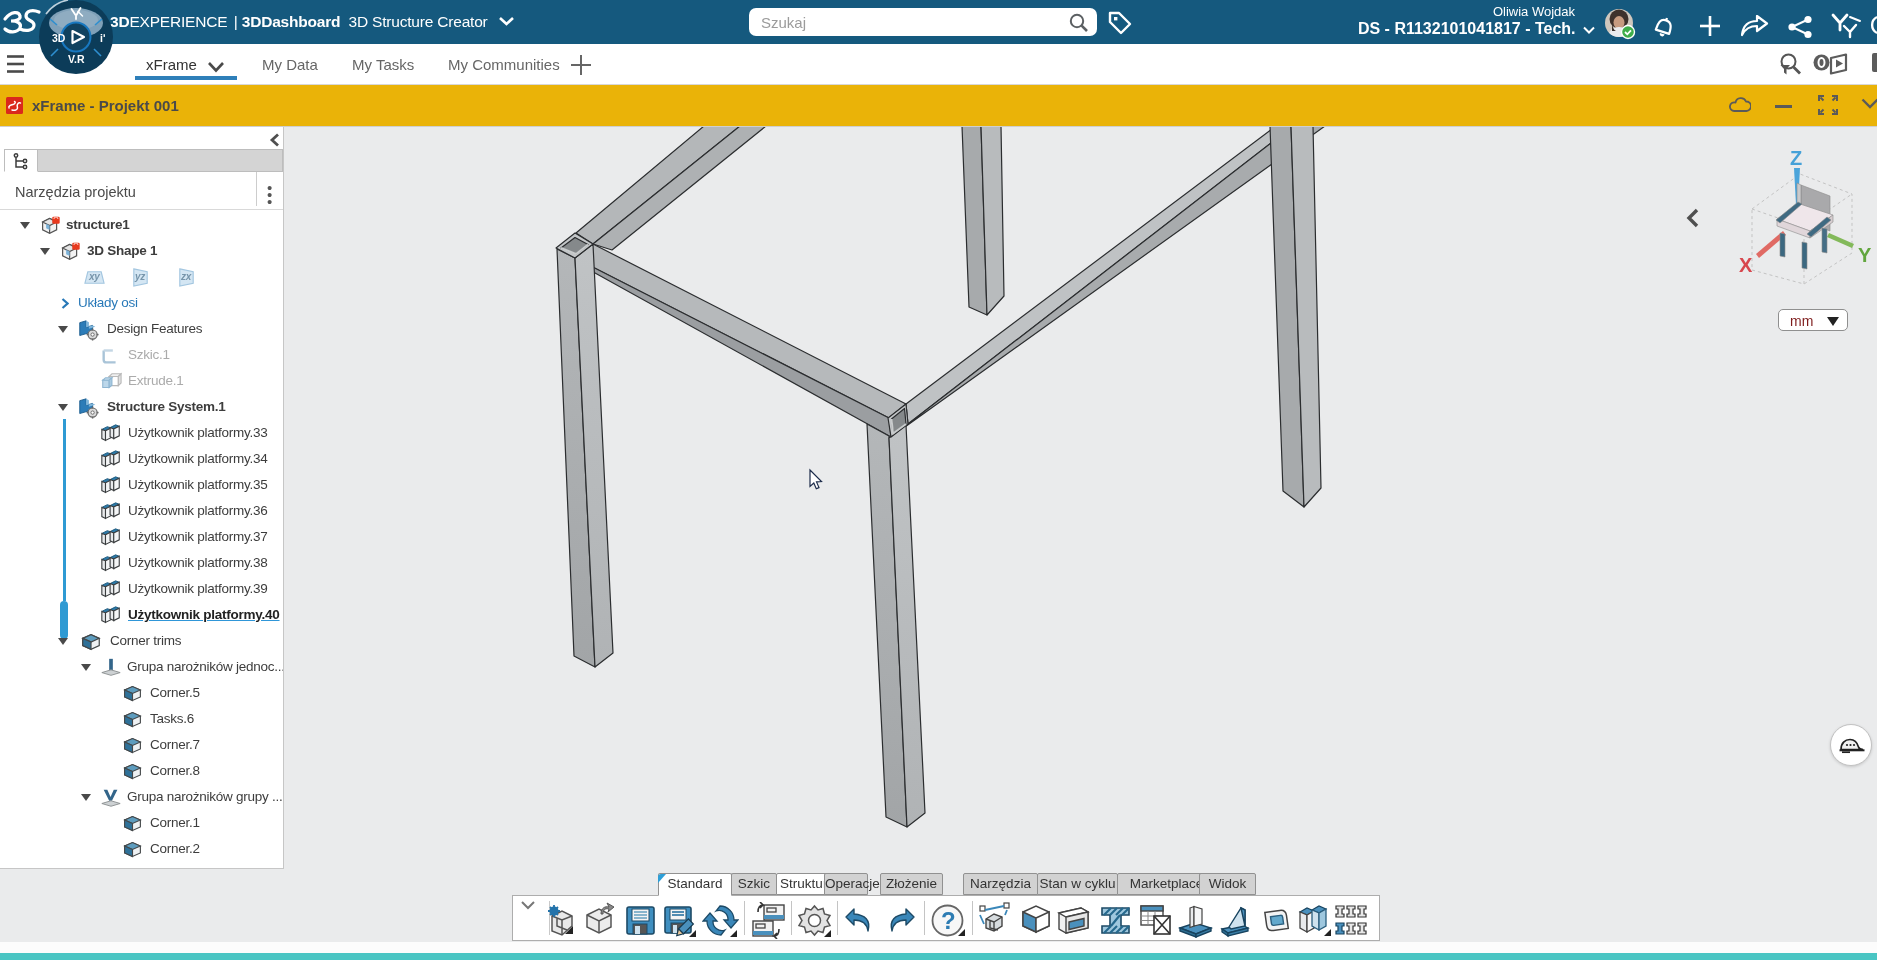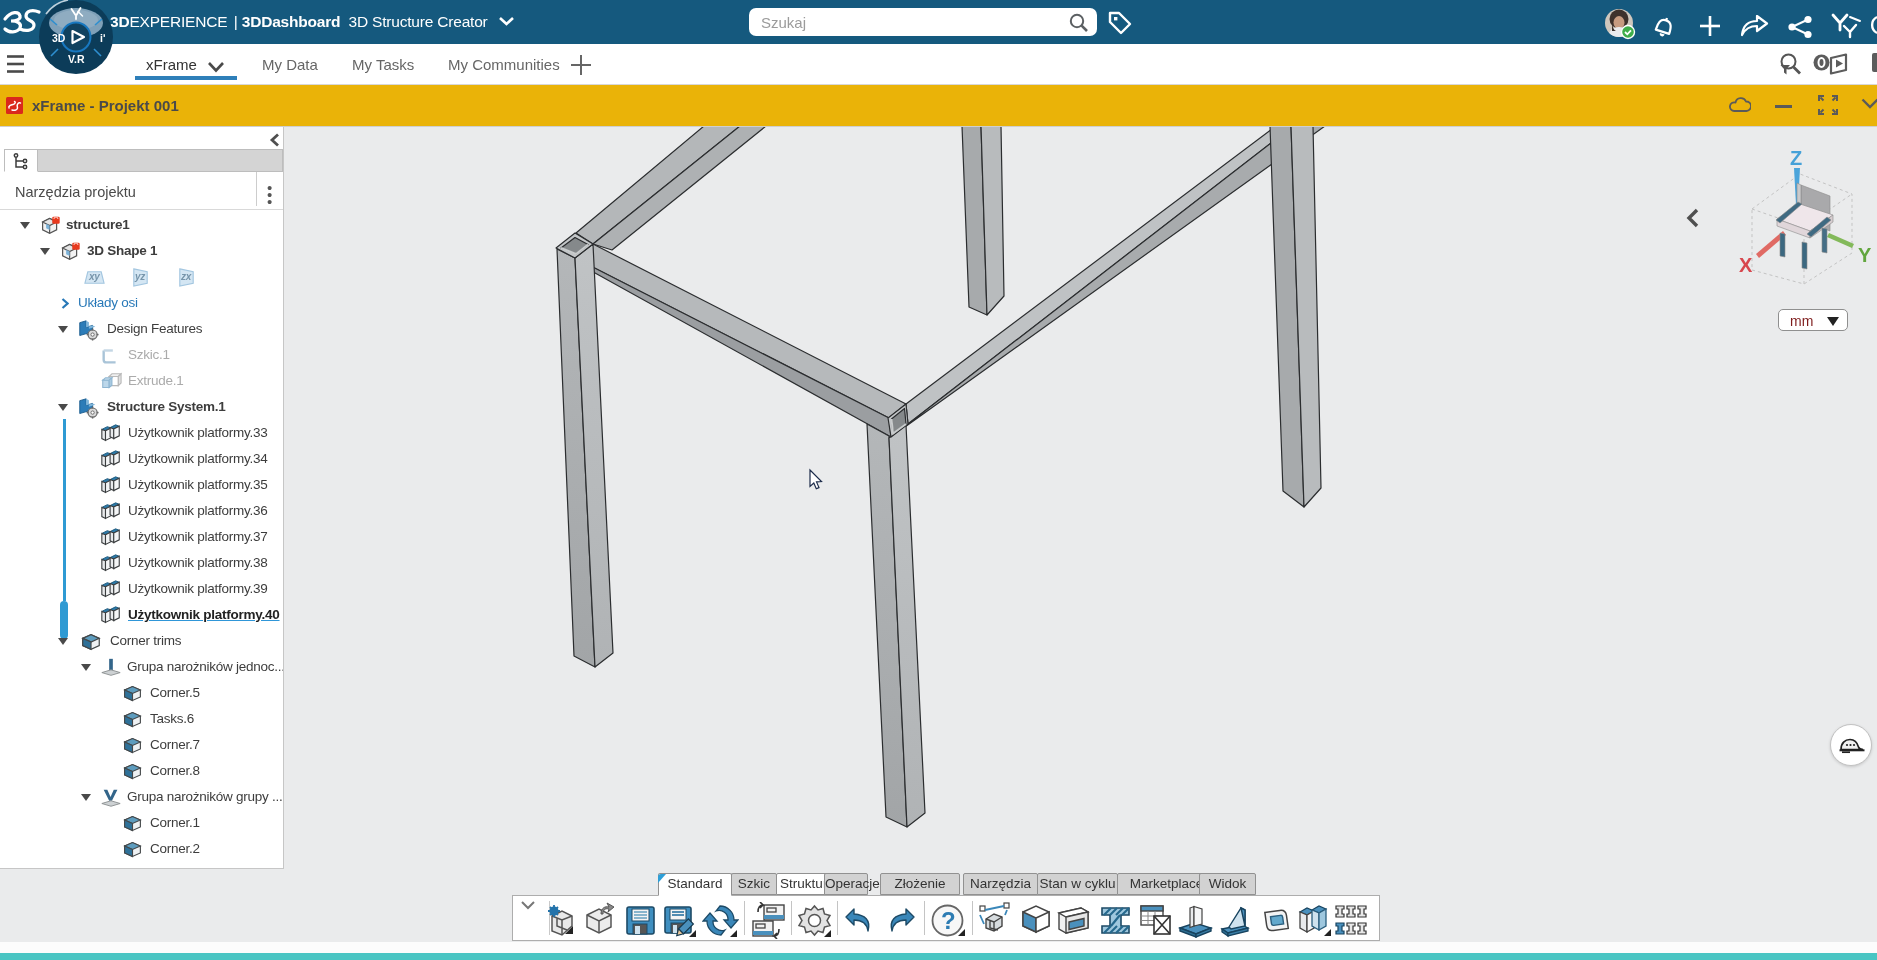--- a/index.html
+++ b/index.html
@@ -182,20 +182,27 @@
       <svg class="abs" style="right:8px;top:4px" width="21" height="21" viewBox="0 0 21 21">
         <circle cx="9" cy="9" r="6.2" fill="none" stroke="#5c6063" stroke-width="2"></circle>
         <line x1="13.6" y1="13.6" x2="19" y2="19" stroke="#5c6063" stroke-width="2.6"></line>
       </svg>
     </div>
 
     <svg class="abs" style="left:1108px;top:11px" width="26" height="24" viewBox="0 0 26 24">
       <path d="M11 2 L22 13 L13 22 L2 11 L2 2 Z" fill="none" stroke="#fff" stroke-width="2.4" stroke-linejoin="round"></path>
       <rect x="6" y="6" width="3.4" height="3.4" fill="#fff"></rect>
     </svg>
+    <div class="abs" id="userblock">
+        <div class="l1">Oliwia Wojdak</div>
+        <div class="l2">DS - R1132101041817 - Tech.
+      <svg width="12" height="8" viewBox="0 0 12 8" style="margin-left:3px">
+            <path d="M1 1.5 L6 6.5 L11 1.5" fill="none" stroke="#fff" stroke-width="2"></path>
+          </svg></div>
+    </div>
 
     <svg class="abs" style="left:1604px;top:8px" width="32" height="32" viewBox="0 0 32 32">
       <defs>
           <clipPath id="avclip">
             <circle cx="15" cy="15" r="14"></circle>
           </clipPath>
         </defs>
       <circle cx="15" cy="15" r="14" fill="#cfc7bd"></circle>
       <g clip-path="url(#avclip)">
         <circle cx="15" cy="11" r="9.5" fill="#3e312b"></circle>
@@ -555,21 +562,21 @@
     <div class="trow" style="left:0;top:735px;height:6px;overflow:hidden"></div>
   </div>
 
   <div class="btab on" style="left:658px;width:74px">Standard<svg style="position:absolute;left:-1px;top:-1px" width="12" height="12" viewBox="0 0 12 12">
         <path d="M0 12 L0 4 Q0 0 4 0 L12 0 L0 12 Z" fill="none"></path>
         <path d="M0 10 L0 4 Q0 1 3 1 L8 1 Z" fill="#2d9fd8"></path>
       </svg></div>
   <div class="btab" style="left:731px;width:46px">Szkic</div>
   <div class="btab" style="left:776px;width:63px;background:#fff">Struktura</div>
   <div class="btab" style="left:824px;width:44px">Operacje</div>
-  <div class="btab" style="left:880px;width:80px">Złożenie</div>
+  <div class="btab" style="left:880px;width:63px">Złożenie</div>
   <div class="btab" style="left:963px;width:75px">Narzędzia</div>
   <div class="btab" style="left:1037px;width:81px">Stan w cyklu</div>
   <div class="btab" style="left:1117px;width:99px">Marketplace</div>
   <div class="btab" style="left:1199px;width:57px">Widok</div>
   <div class="abs" id="toolbar">
     <svg class="abs" style="left:7px;top:4px" width="16" height="11" viewBox="0 0 16 11">
         <path d="M2 2 L8 8 L14 2" fill="none" stroke="#777" stroke-width="2"></path>
       </svg>
     <div class="abs" style="left:36px;top:5px;width:1px;height:34px;background:#c9c9c9"></div>
   </div>

